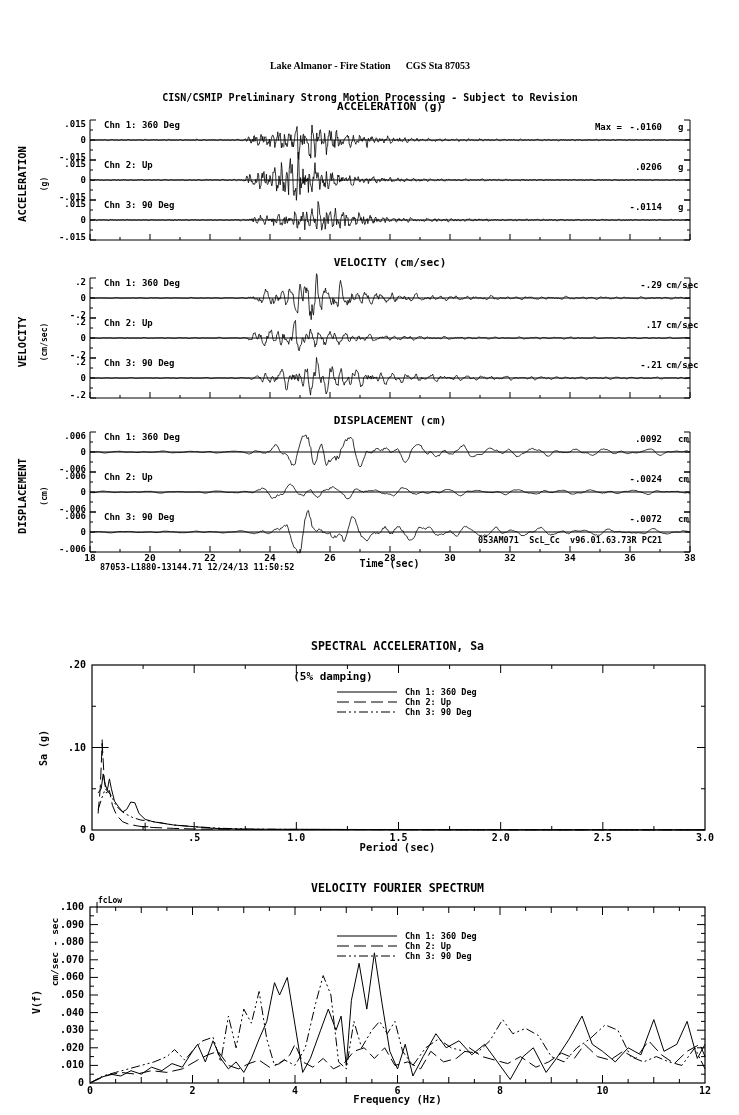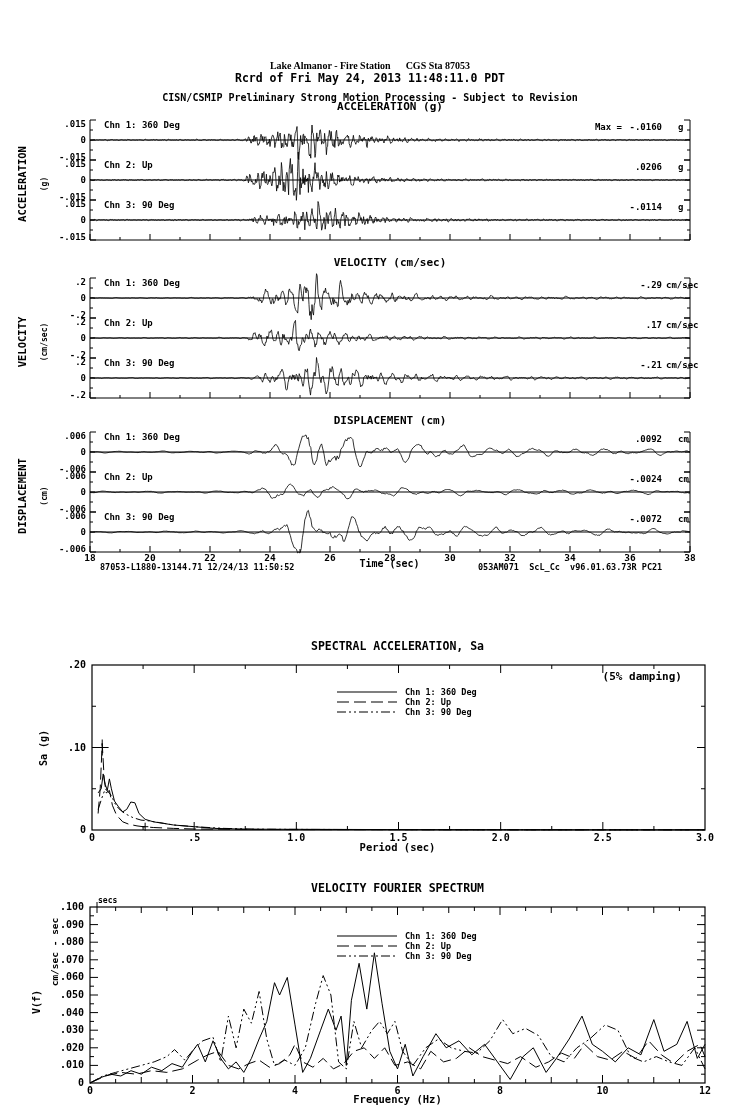--- a/index.html
+++ b/index.html
@@ -1,21 +1,21 @@
 <!DOCTYPE html>
 <html><head>
 <meta charset="utf-8">
 <style>
   html,body{margin:0;padding:0;background:#fff;}
   #page{position:relative;width:739px;height:1115px;background:#ffffff;overflow:hidden;
         font-family:"DejaVu Sans Mono",monospace;color:#000;}
   #plot-svg{position:absolute;left:0;top:0;}
   .lbl{position:absolute;font-weight:bold;white-space:pre;line-height:1.05;}
   .ctr{text-align:center;}
-  .rt{text-align:right;padding-left:16px;}
+  .rt{text-align:center;}
   svg text{font-family:"DejaVu Sans Mono",monospace;font-weight:bold;fill:#000;}
 </style>
 </head>
 <body>
 
 <div id="page">
   <svg id="plot-svg" width="739" height="1115" viewBox="0 0 739 1115">
       <g>
         <text x="390" y="110" font-size="11" text-anchor="middle">ACCELERATION (g)</text>
         <text x="26" y="184" font-size="10.5" text-anchor="middle" transform="rotate(-90 26 184)">ACCELERATION</text>
@@ -475,27 +475,26 @@
         <text x="405" y="949" font-size="8.5" text-anchor="start">Chn 2: Up</text>
         <line x1="337" y1="956" x2="397" y2="956" stroke="#000" stroke-width="1.1" stroke-dasharray="9 3 2 3 2 3"></line>
         <text x="405" y="959" font-size="8.5" text-anchor="start">Chn 3: 90 Deg</text>
         <line x1="97" y1="902" x2="97" y2="913" stroke="#000" stroke-width="1"></line>
         <text x="58" y="952" font-size="9.5" text-anchor="middle" transform="rotate(-90 58 952)">cm/sec - sec</text>
         <text x="40" y="1002" font-size="10" text-anchor="middle" transform="rotate(-90 40 1002)">V(f)</text>
       </g>
     </svg>
 
   <div class="lbl ctr" style="left:20px;top:61px;width:700px;font-size:10px;font-family:Liberation Serif, serif;">Lake Almanor - Fire Station      CGS Sta 87053</div>
-  <div class="lbl ctr" style="left:20px;top:72px;width:700px;font-size:11.5px;">Rcrd of Fri May 24, 2013 11:48:11.0 PDT</div>
   <div class="lbl ctr" style="left:20px;top:93px;width:700px;font-size:10px;">CISN/CSMIP Preliminary Strong Motion Processing - Subject to Revision</div>
 
   <div class="lbl ctr" style="left:28px;top:640px;width:739px;font-size:11.5px;">SPECTRAL ACCELERATION, Sa</div>
   <div class="lbl rt" style="left:0px;top:671px;width:666px;font-size:11px;">(5% damping)</div>
   <div class="lbl ctr" style="left:28px;top:842px;width:739px;font-size:10.5px;">Period (sec)</div>
 
   <div class="lbl ctr" style="left:28px;top:882px;width:739px;font-size:11.5px;">VELOCITY FOURIER SPECTRUM</div>
-  <div class="lbl" style="left:98px;top:897px;font-size:8px;">secs</div>
+  <div class="lbl" style="left:98px;top:897px;font-size:8px;">fcLow</div>
   <div class="lbl ctr" style="left:28px;top:1094px;width:739px;font-size:10.5px;">Frequency (Hz)</div>
 
   <div class="lbl ctr" style="left:20px;top:559px;width:739px;font-size:10px;">Time (sec)</div>
   <div class="lbl" style="left:100px;top:563px;font-size:8.5px;">87053-L1880-13144.71 12/24/13 11:50:52</div>
-  <div class="lbl" style="left:478px;top:563px;font-size:8.5px;">053AM071  ScL_Cc  v96.01.63.73R PC21</div>
+  <div class="lbl" style="left:478px;top:536px;font-size:8.5px;">053AM071  ScL_Cc  v96.01.63.73R PC21</div>
 </div>
 
 </body></html>

